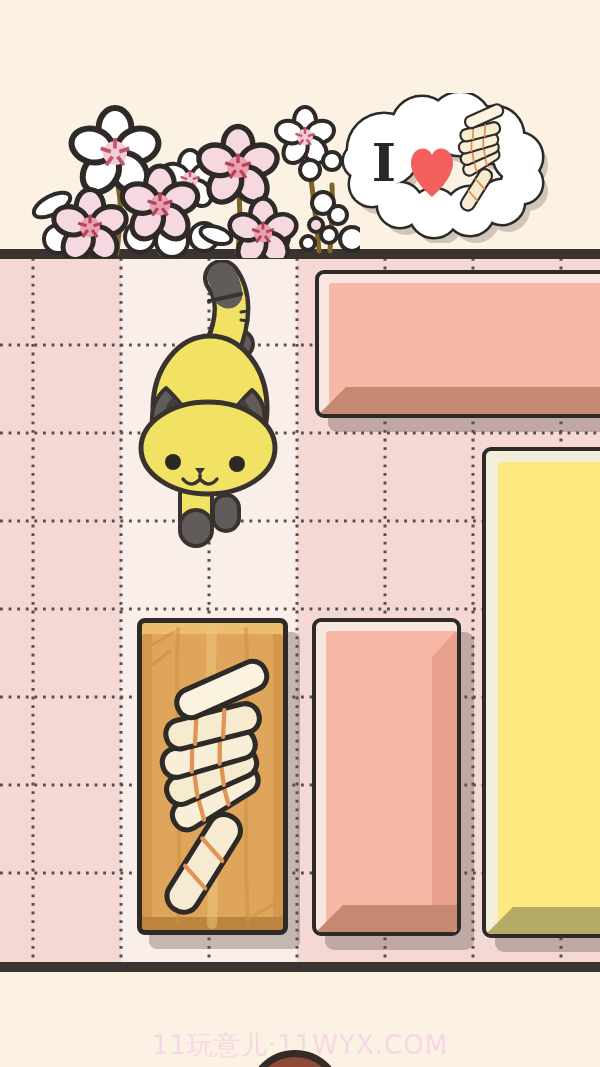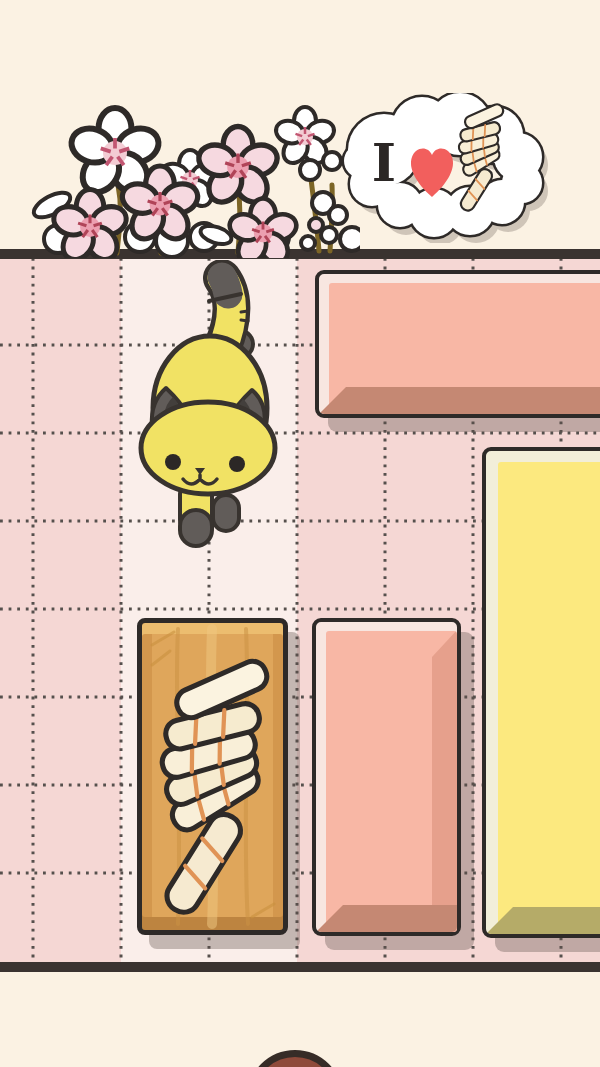--- a/index.html
+++ b/index.html
@@ -253,15 +253,16 @@
 
   <svg class="bubble" width="220" height="150" viewBox="0 0 220 150">
     <use href="#cloudShape" transform="translate(6,8)" fill="#cfc5b8"></use>
     <use href="#cloudShape" fill="#ffffff" stroke="#2e2a28" stroke-width="5"></use>
     <use href="#cloudShape" fill="#ffffff"></use>
     <text x="52" y="88" text-anchor="middle" font-family="DejaVu Serif, serif" font-weight="bold" font-size="52" fill="#2b2725">I</text>
     <path d="M100,104 C84,90 76,75 80,64 C83,54 96,52 100,62 C104,52 117,54 120,64 C124,75 116,90 100,104 Z" style="fill:var(--heart,#f25f5d)"></path>
     <use href="#food" transform="translate(120,12) scale(0.36)"></use>
   </svg>
 
+  <div class="watermark">11玩意儿·11WYX.COM</div>
   <div class="bottom-circle"></div>
 
 </div>
 
 </body></html>

